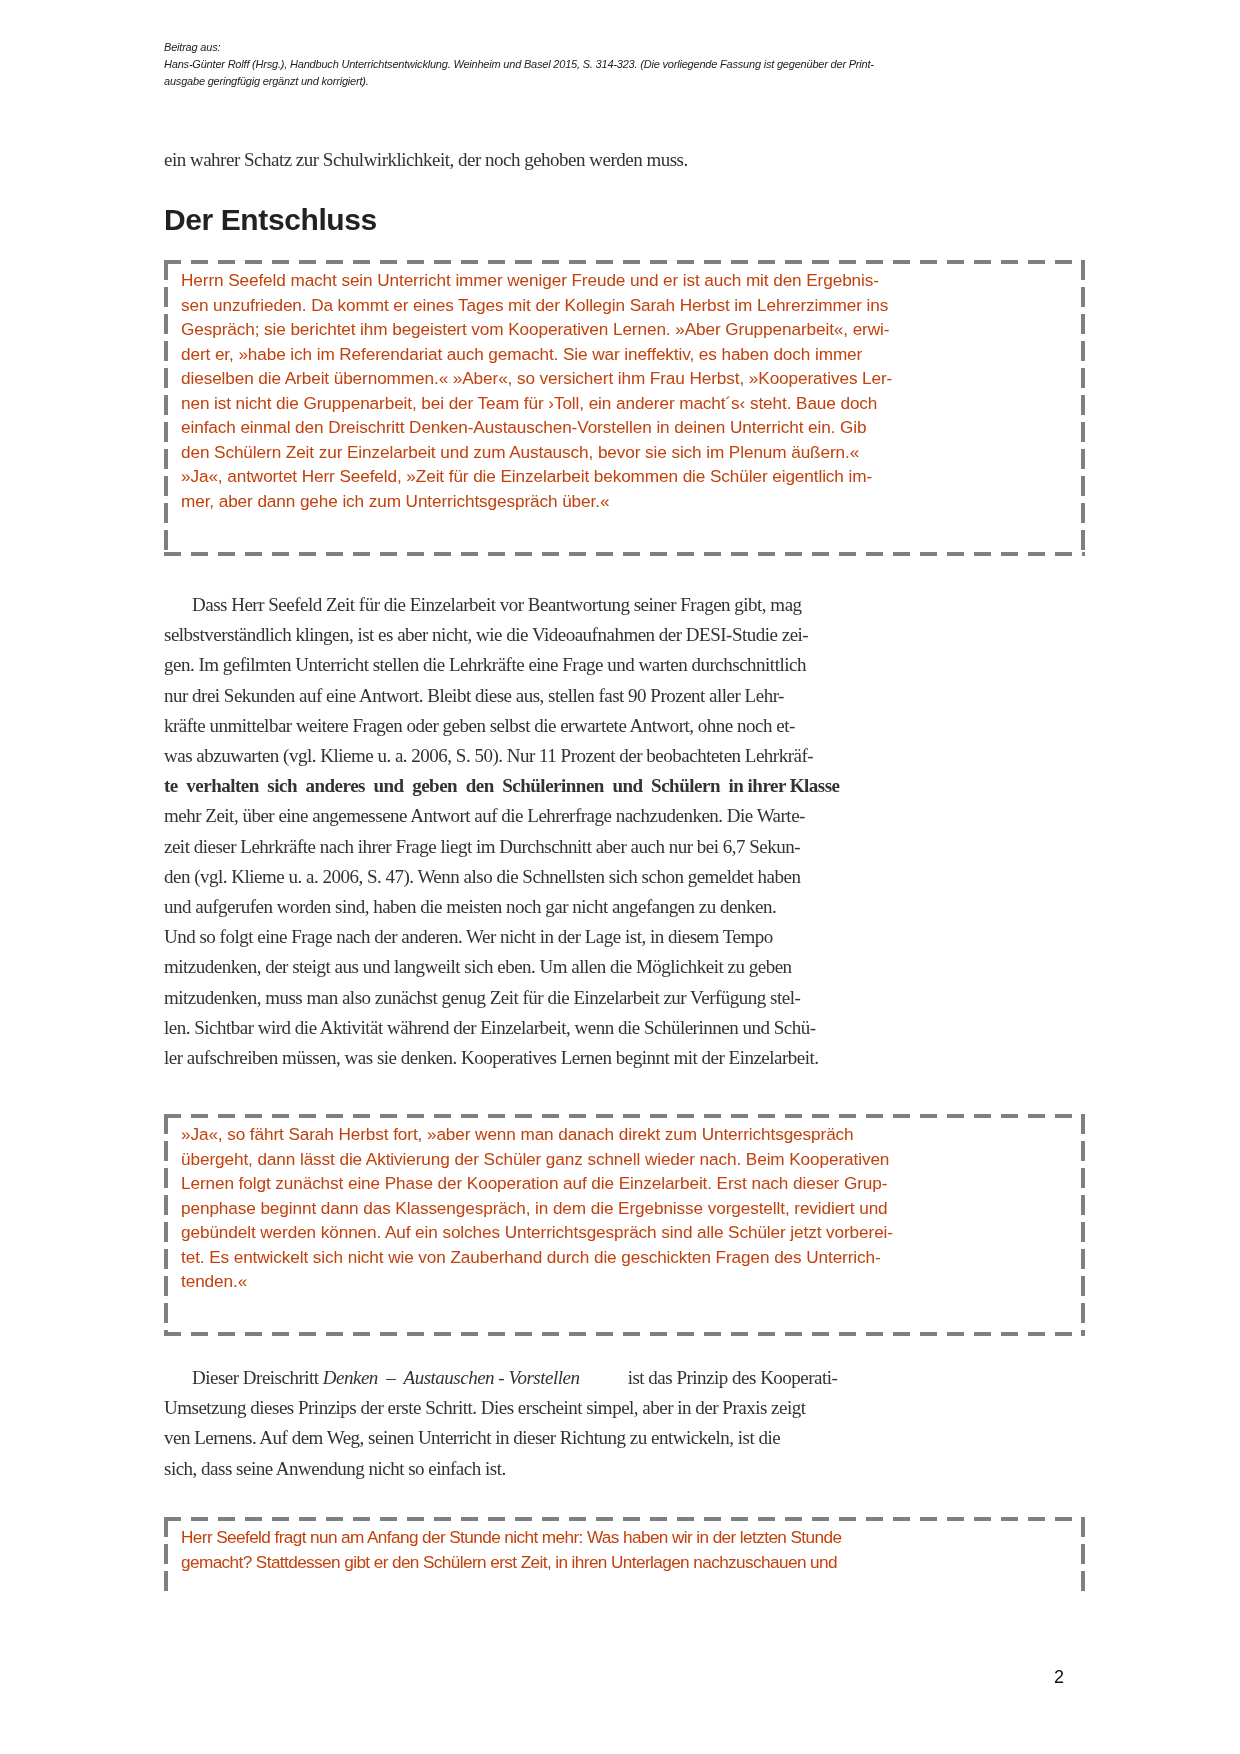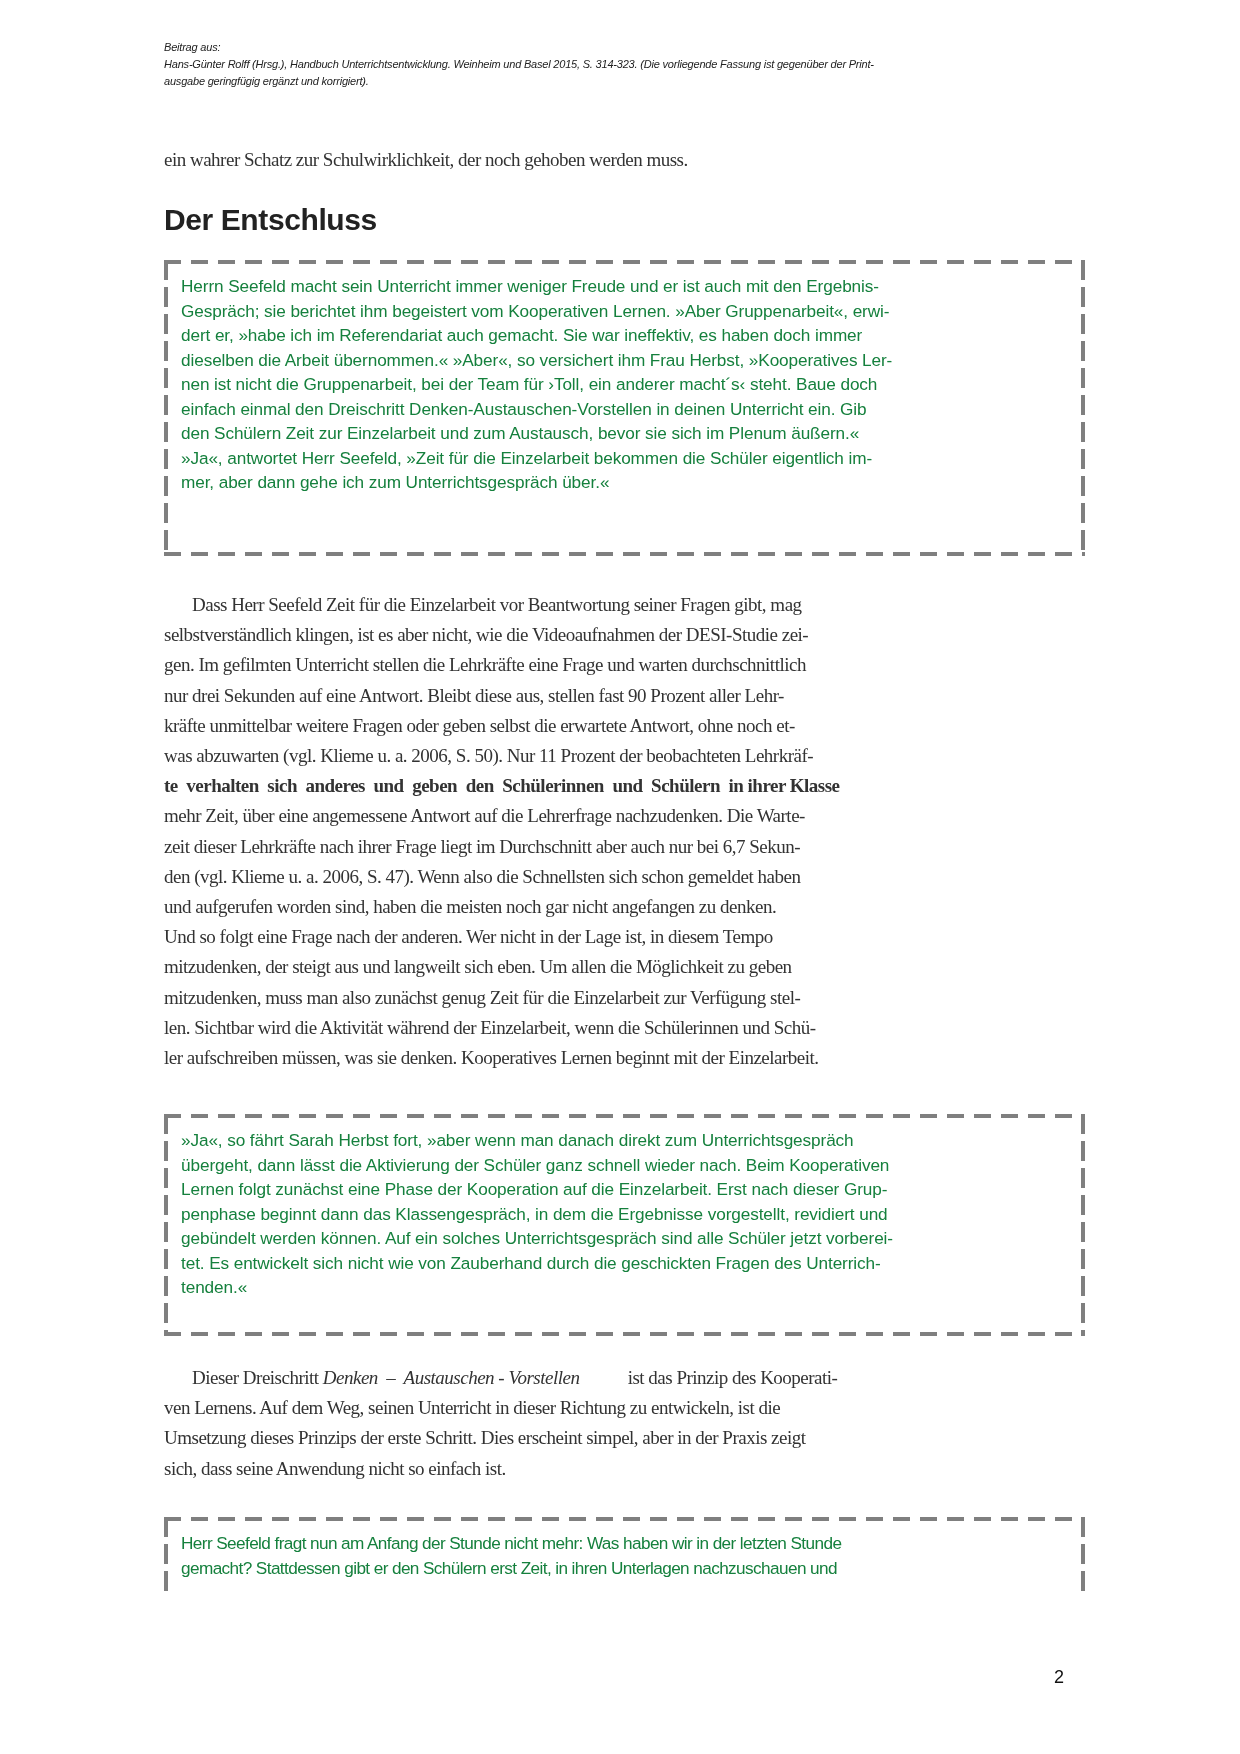--- a/index.html
+++ b/index.html
@@ -33,23 +33,23 @@
   }
   .box .frame-top { top: 0; }
   .box .frame-bottom { bottom: 0; }
   .box .frame-left, .box .frame-right {
     position: absolute; top: 0; bottom: 0; width: 4px;
     background: repeating-linear-gradient(180deg, #7f7f7f 0 20px, transparent 20px 27px);
   }
   .box .frame-left { left: 0; }
   .box .frame-right { right: 0; }
   .box .box-text {
-    position: absolute; left: 17px; top: 14px;
+    position: absolute; left: 17px; top: 8px;
     font-family: "Liberation Sans", sans-serif; font-size: 17.2px;
-    line-height: 24.5px; color: #15803d; letter-spacing: -0.1px;
+    line-height: 24.5px; color: #c2410c; letter-spacing: -0.1px;
   }
   .box-text .line { white-space: nowrap; }
 
   #box1 { top: 260px; height: 296px; }
   #box2 { top: 1114px; height: 222px; }
   #box3 { top: 1517px; height: 80px; }
   #box3 .box-text { font-size: 17.2px; letter-spacing: -0.6px; }
 
   #para1 { position: absolute; left: 164px; top: 590px; }
   #para2 { position: absolute; left: 164px; top: 1363px; }
@@ -76,20 +76,21 @@
 
   <div class="heading">Der Entschluss</div>
 
   <div class="box" id="box1">
     <div class="frame-top"></div>
     <div class="frame-left"></div>
     <div class="frame-right"></div>
     <div class="frame-bottom"></div>
     <div class="box-text">
       <div class="line">Herrn Seefeld macht sein Unterricht immer weniger Freude und er ist auch mit den Ergebnis-</div>
+      <div class="line">sen unzufrieden. Da kommt er eines Tages mit der Kollegin Sarah Herbst im Lehrerzimmer ins</div>
       <div class="line">Gespräch; sie berichtet ihm begeistert vom Kooperativen Lernen. »Aber Gruppenarbeit«, erwi-</div>
       <div class="line">dert er, »habe ich im Referendariat auch gemacht. Sie war ineffektiv, es haben doch immer</div>
       <div class="line">dieselben die Arbeit übernommen.« »Aber«, so versichert ihm Frau Herbst, »Kooperatives Ler-</div>
       <div class="line">nen ist nicht die Gruppenarbeit, bei der Team für ›Toll, ein anderer macht´s‹ steht. Baue doch</div>
       <div class="line">einfach einmal den Dreischritt Denken-Austauschen-Vorstellen in deinen Unterricht ein. Gib</div>
       <div class="line">den Schülern Zeit zur Einzelarbeit und zum Austausch, bevor sie sich im Plenum äußern.«</div>
       <div class="line">»Ja«, antwortet Herr Seefeld, »Zeit für die Einzelarbeit bekommen die Schüler eigentlich im-</div>
       <div class="line">mer, aber dann gehe ich zum Unterrichtsgespräch über.«</div>
     </div>
   </div>
@@ -124,22 +125,22 @@
       <div class="line">Lernen folgt zunächst eine Phase der Kooperation auf die Einzelarbeit. Erst nach dieser Grup-</div>
       <div class="line">penphase beginnt dann das Klassengespräch, in dem die Ergebnisse vorgestellt, revidiert und</div>
       <div class="line">gebündelt werden können. Auf ein solches Unterrichtsgespräch sind alle Schüler jetzt vorberei-</div>
       <div class="line">tet. Es entwickelt sich nicht wie von Zauberhand durch die geschickten Fragen des Unterrich-</div>
       <div class="line">tenden.«</div>
     </div>
   </div>
 
   <div id="para2" class="serif">
     <div class="para-line indent"><span style="white-space: pre;">Dieser Dreischritt </span><em style="white-space: pre;">Denken  –  Austauschen - Vorstellen</em><span style="white-space: pre; margin-left: 44px;"> ist das Prinzip des Kooperati-</span></div>
+    <div class="para-line">Umsetzung dieses Prinzips der erste Schritt. Dies erscheint simpel, aber in der Praxis zeigt</div>
     <div class="para-line">ven Lernens. Auf dem Weg, seinen Unterricht in dieser Richtung zu entwickeln, ist die</div>
-    <div class="para-line">Umsetzung dieses Prinzips der erste Schritt. Dies erscheint simpel, aber in der Praxis zeigt</div>
     <div class="para-line">sich, dass seine Anwendung nicht so einfach ist.</div>
   </div>
 
   <div class="box" id="box3">
     <div class="frame-top"></div>
     <div class="frame-left"></div>
     <div class="frame-right"></div>
 
     <div class="box-text">
       <div class="line">Herr Seefeld fragt nun am Anfang der Stunde nicht mehr: Was haben wir in der letzten Stunde</div>

